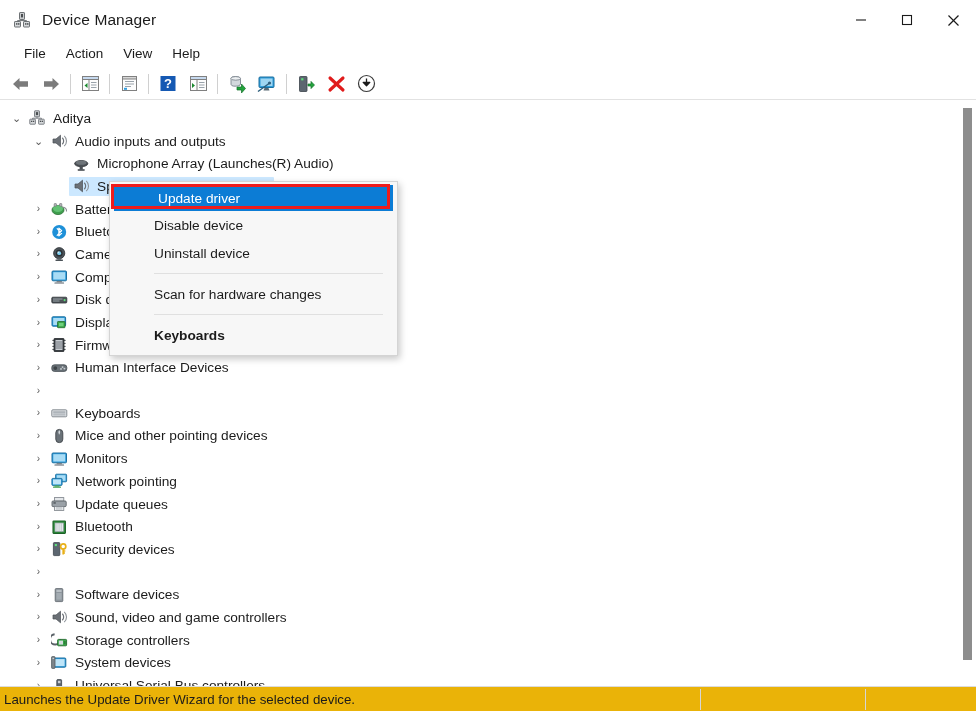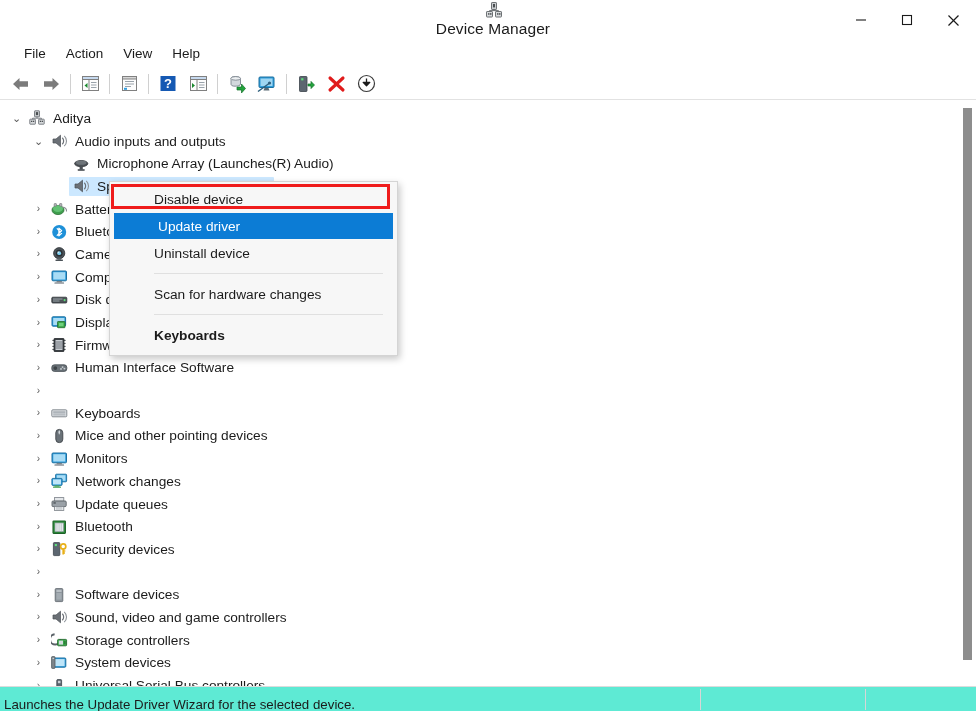--- a/index.html
+++ b/index.html
@@ -14,21 +14,21 @@
     position: relative;
     width: 976px; height: 711px;
     background: #ffffff;
   }
 
   
   .titlebar {
     position: absolute; left: 0; top: 0;
     width: 976px; height: 40px;
     background: #ffffff;
-    display: flex; align-items: center; flex-direction: column;
+    display: flex; align-items: center;
   }
   .title-icon {
     margin-left: 12px; width: 20px; height: 20px;
     display: flex; align-items: center; justify-content: center;
   }
   .title-text {
     margin-left: 10px;
     font-size: 15.5px; color: #1b1b1b;
     letter-spacing: .1px;
   }
@@ -135,23 +135,23 @@
     position: absolute; left: 3px; top: 8px;
     width: 9px; height: 552px;
     background: #8d8d8d;
     border-radius: 0;
   }
 
   
   .statusbar {
     position: absolute; left: 0; top: 686px;
     width: 976px; height: 25px;
-    background: #5eead4;
+    background: #eab308;
     border-top: 1px solid #dcdcdc;
-    display: flex; align-items: flex-end;
+    display: flex; align-items: center;
   }
   .status-text {
     font-size: 13.3px; color: #1b1b1b;
     margin-left: 4px;
   }
   .status-div {
     position: absolute; top: 2px;
     width: 1px; height: 21px;
     background: #d6d6d6;
   }
@@ -513,21 +513,21 @@
           <span class="label-wrap">
             <span class="ico">
               <svg width="17" height="16" viewBox="0 0 17 16">
                 <rect x="0.8" y="4.8" width="15" height="6.6" rx="2.6" fill="#6a7278" stroke="#444b50" stroke-width="0.8"></rect>
                 <circle cx="4.3" cy="8.1" r="1.9" fill="#3d4347"></circle>
                 <circle cx="11.6" cy="7.1" r="0.95" fill="#c9ced3"></circle>
                 <circle cx="13.4" cy="8.6" r="0.95" fill="#c9ced3"></circle>
                 <circle cx="10" cy="8.9" r="0.95" fill="#c9ced3"></circle>
               </svg>
             </span>
-            <span class="lbl">Human Interface Software</span>
+            <span class="lbl">Human Interface Devices</span>
           </span>
         </div>
         <div class="row" style="padding-left: 30px;">
           <span class="chev">›</span>
         </div>
         <div class="row" style="padding-left: 30px;">
           <span class="chev">›</span>
           <span class="label-wrap">
             <span class="ico">
               <svg width="17" height="16" viewBox="0 0 17 16">
@@ -572,21 +572,21 @@
             <span class="ico">
               <svg width="17" height="16" viewBox="0 0 17 16">
                 <rect x="4.6" y="1.2" width="11" height="7.6" rx="0.8" fill="#2f9ddc" stroke="#1c6f9f" stroke-width="0.9"></rect>
                 <rect x="5.7" y="2.2" width="8.8" height="5.6" fill="#a9dcf5"></rect>
                 <rect x="0.9" y="5.4" width="10.2" height="7" rx="0.8" fill="#2f9ddc" stroke="#1c6f9f" stroke-width="0.9"></rect>
                 <rect x="2" y="6.4" width="8" height="5" fill="#bfe5f8"></rect>
                 <rect x="3.6" y="12.4" width="4.8" height="1.2" fill="#4aa657"></rect>
                 <rect x="2" y="13.4" width="8" height="1.3" rx="0.5" fill="#3f9e4d"></rect>
               </svg>
             </span>
-            <span class="lbl">Network changes</span>
+            <span class="lbl">Network pointing</span>
           </span>
         </div>
         <div class="row" style="padding-left: 30px;">
           <span class="chev">›</span>
           <span class="label-wrap">
             <span class="ico">
               <svg width="17" height="16" viewBox="0 0 17 16">
                 <rect x="3.4" y="1.6" width="9.4" height="3.6" fill="#e4e7ea" stroke="#7b8188" stroke-width="0.8"></rect>
                 <rect x="1" y="5" width="14.2" height="5.6" rx="1" fill="#9aa1a7" stroke="#5c6368" stroke-width="0.9"></rect>
                 <rect x="2.4" y="6.3" width="2.4" height="1.3" fill="#4a5055"></rect>
@@ -699,22 +699,22 @@
           </span>
         </div>
       </div>
   </div>
 
   <div class="scrollbar">
     <div class="scroll-thumb"></div>
   </div>
 
   <div class="ctxmenu" id="ctxmenu">
+      <div class="ctxitem sel">Update driver</div>
       <div class="ctxitem">Disable device</div>
-      <div class="ctxitem sel">Update driver</div>
       <div class="ctxitem">Uninstall device</div>
       <div class="ctxsep"></div>
       <div class="ctxitem">Scan for hardware changes</div>
       <div class="ctxsep"></div>
       <div class="ctxitem bold">Keyboards</div>
     </div>
   <div class="redbox"></div>
 
   <div class="statusbar">
     <span class="status-text">Launches the Update Driver Wizard for the selected device.</span>

